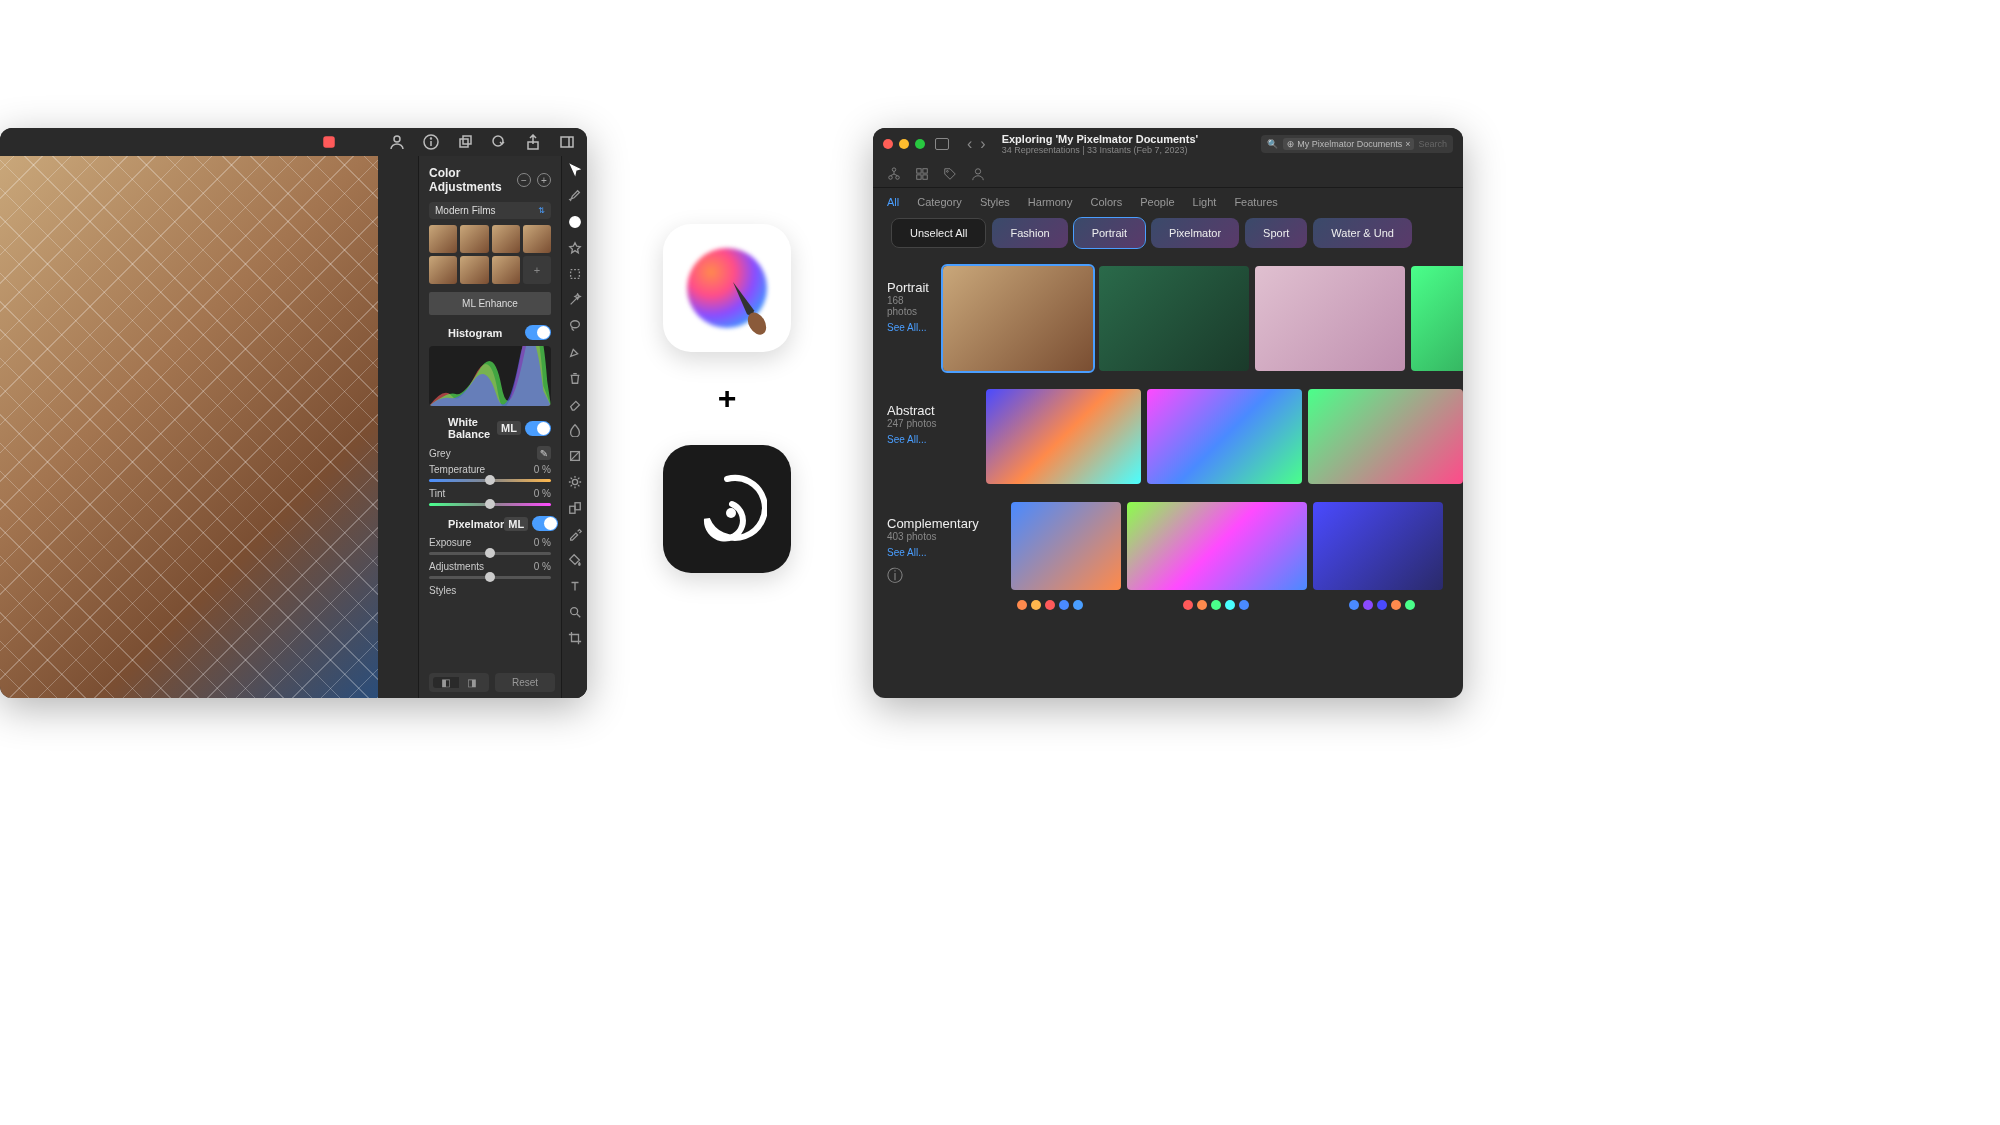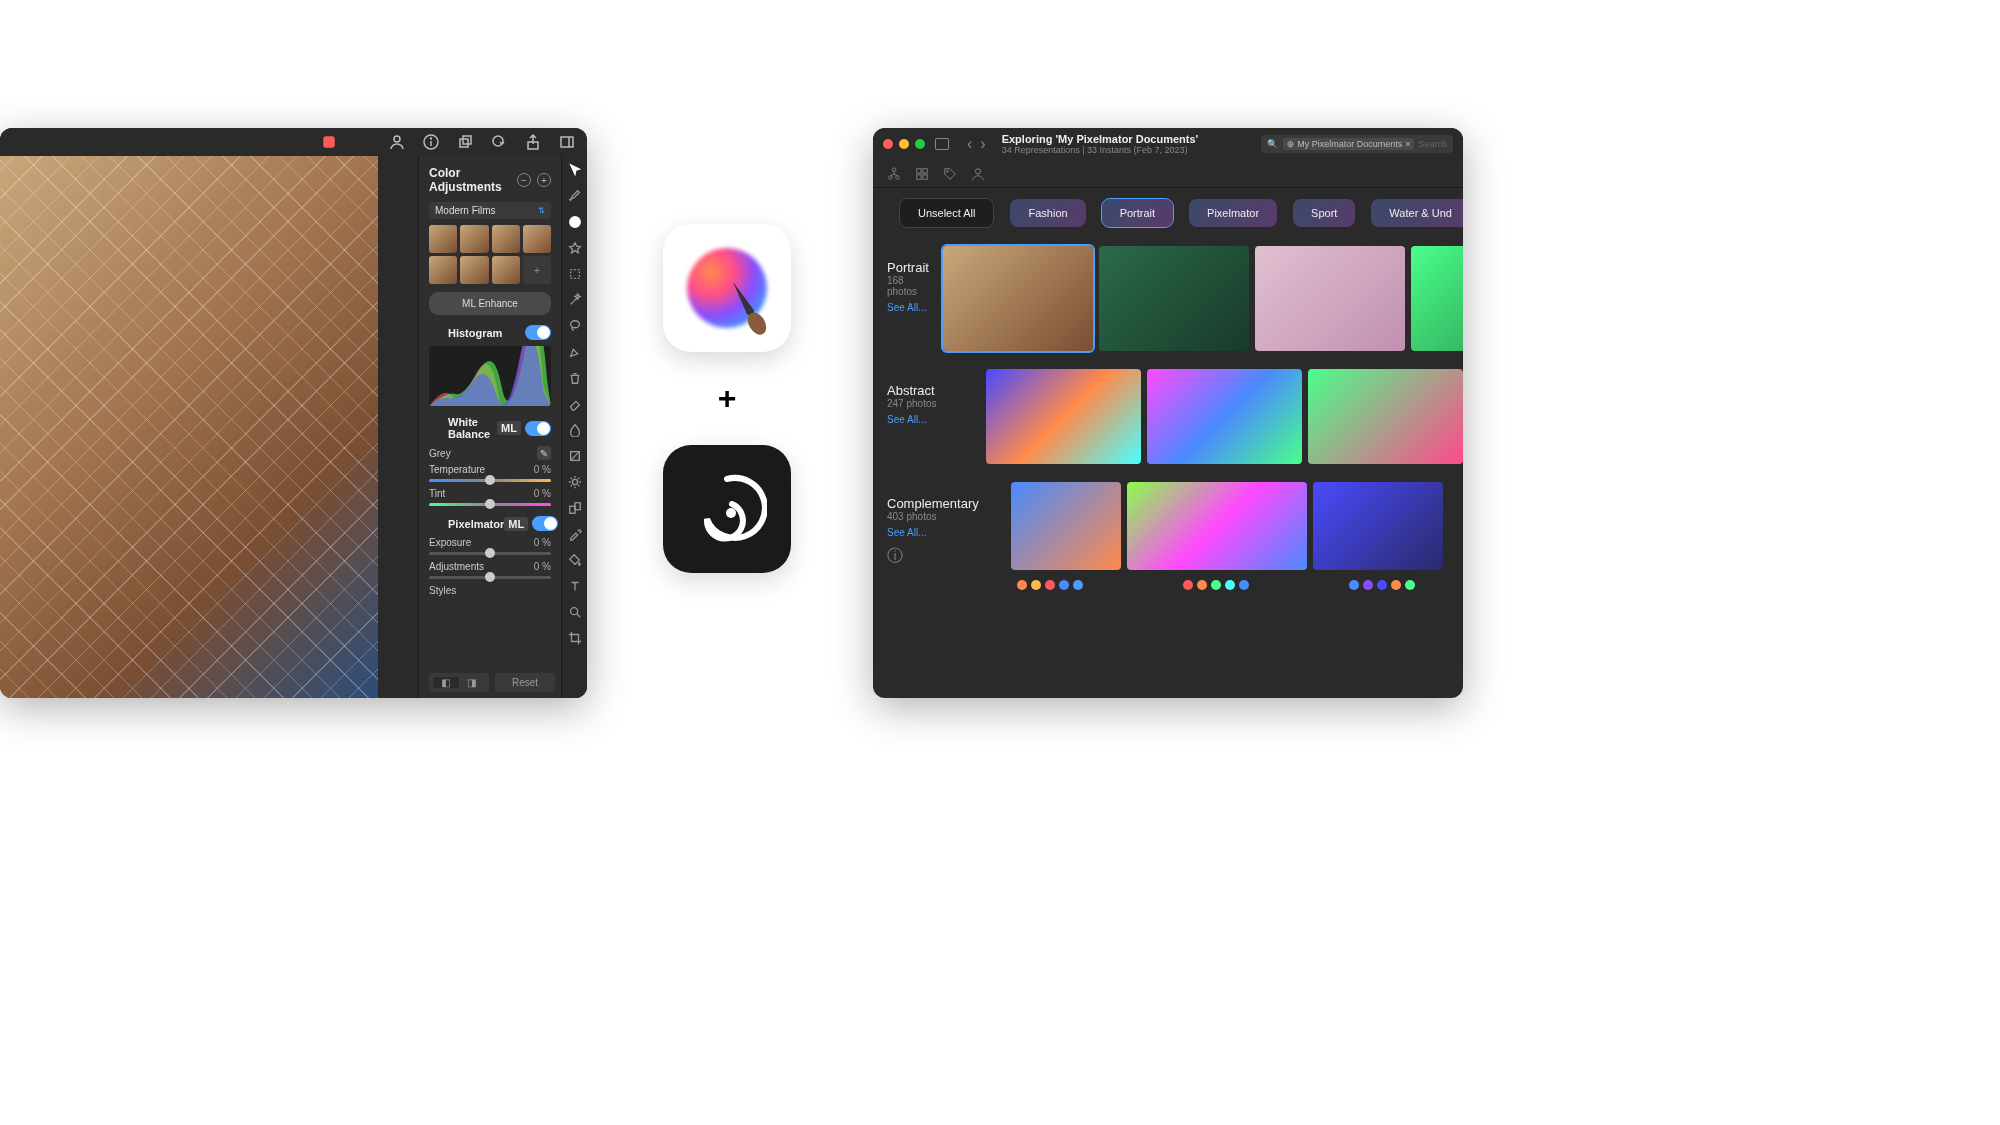--- a/index.html
+++ b/index.html
@@ -44,21 +44,21 @@
 .preset-select {
   background:#3a3a3a; border-radius:4px; padding:3px 6px; display:flex; align-items:center; justify-content:space-between;
   font-size:10px; color:#ddd; margin-bottom:6px;
 }
 .preset-select .arrows { color:#4a9eff; font-size:8px; }
 .preset-row { display:flex; gap:3px; margin-bottom:3px; }
 .preset-thumb { width:38px; height:28px; background:linear-gradient(135deg,#c9a77a,#7a4e32); border-radius:3px; }
 .preset-thumb.add { background:#3a3a3a; display:flex; align-items:center; justify-content:center; color:#888; }
 
 .ml-enhance-btn {
-  background:#4a4a4a; border-radius:9px; padding:6px; text-align:center; font-size:10px; color:#ddd;
+  background:#4a4a4a; border-radius:2px; padding:6px; text-align:center; font-size:10px; color:#ddd;
   margin:8px 0;
 }
 .section-header { display:flex; align-items:center; justify-content:space-between; margin: 10px 0 6px; padding-left: 19px; }
 .section-header span:first-child { font-weight:600; color:#eee; font-size:11px; }
 .toggle {
   width:26px; height:15px; background:#4a9eff; border-radius:8px; position:relative;
 }
 .toggle::after { content:""; position:absolute; right:1px; top:1px; width:13px; height:13px; background:#fff; border-radius:50%; }
 .ml-badge { font-size:8px; background:#444; padding:1px 4px; border-radius:3px; color:#ccc; margin-right:4px; }
 
@@ -134,21 +134,21 @@
   display:flex; align-items:center; gap:4px; font-size:9px; color:#bbb;
 }
 .brw-search .token { background:#4a4a4a; padding:1px 4px; border-radius:3px; display:flex; gap:3px; align-items:center; }
 
 .brw-subbar { height:28px; display:flex; align-items:center; gap:14px; padding:0 14px; border-bottom:1px solid #1a1a1a; }
 .subbar-icon { width:14px; height:14px; color:#888; }
 
 .brw-tabs { display:flex; gap:18px; padding: 8px 14px 0; font-size:11px; color:#999; }
 .brw-tabs .tab.active { color:#4a9eff; }
 
-.filter-chips { display:flex; gap:16px; padding:10px 26px; overflow:hidden;align-items:center; }
+.filter-chips { display:flex; gap:6px; padding:10px 18px; overflow:hidden; }
 .chip {
   padding:8px 18px; border-radius:8px; font-size:11px; color:#eee;
   background: linear-gradient(135deg,#3a4a6a,#5a3a6a); white-space:nowrap;
   display:flex; align-items:center;
 }
 .chip.unselect { background:#1e1e1e; border:1px solid #444; }
 .chip.active { outline:1px solid #4a9eff; }
 
 .brw-content { padding: 8px 0 8px 14px; display:flex; flex-direction:column; gap:18px; overflow:hidden; }
 .section { display:flex; gap:14px; }
@@ -503,20 +503,30 @@
     <svg class="subbar-icon" viewBox="0 0 16 16" stroke="#888" fill="none">
         <path d="M2 2h6l6 6-6 6-6-6z"></path>
         <circle cx="5" cy="5" r="1"></circle>
       </svg>
     <svg class="subbar-icon" viewBox="0 0 16 16" stroke="#888" fill="none">
         <circle cx="8" cy="5" r="3"></circle>
         <path d="M2 15c0-3 3-5 6-5s6 2 6 5"></path>
       </svg>
   </div>
 
+  <div class="brw-tabs">
+    <span class="tab active">All</span>
+    <span class="tab">Category</span>
+    <span class="tab">Styles</span>
+    <span class="tab">Harmony</span>
+    <span class="tab">Colors</span>
+    <span class="tab">People</span>
+    <span class="tab">Light</span>
+    <span class="tab">Features</span>
+  </div>
 
   <div class="filter-chips">
     <div class="chip unselect">Unselect All</div>
     <div class="chip">Fashion</div>
     <div class="chip active">Portrait</div>
     <div class="chip">Pixelmator</div>
     <div class="chip">Sport</div>
     <div class="chip">Water &amp; Und</div>
   </div>
 

